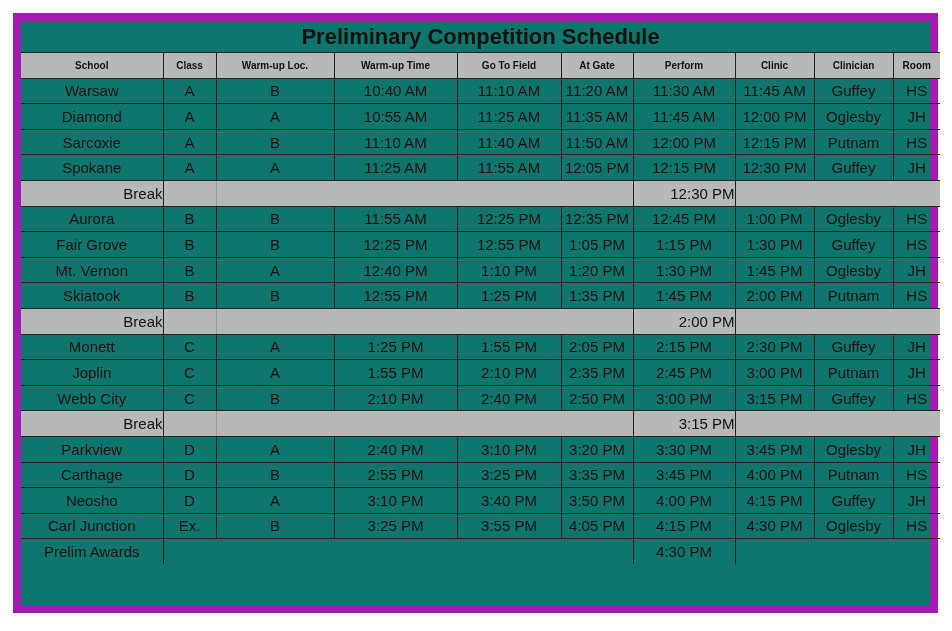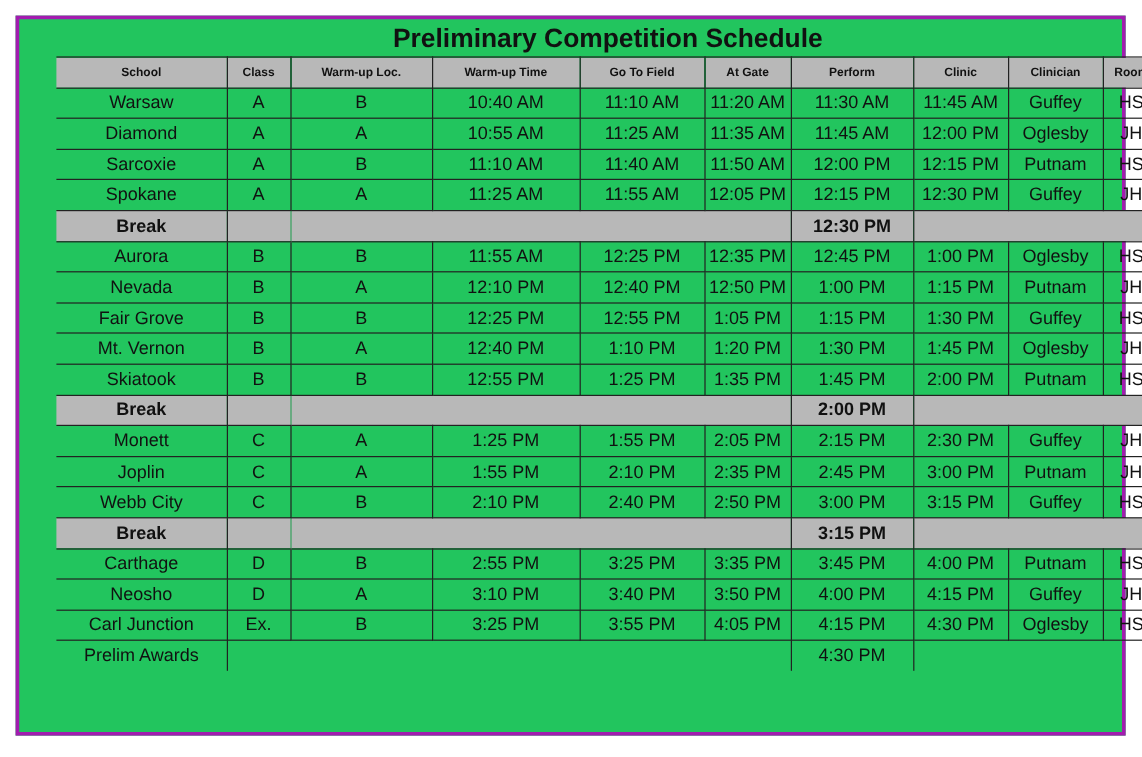--- a/index.html
+++ b/index.html
@@ -1,23 +1,23 @@
 <!DOCTYPE html>
 <html><head>
 <meta charset="utf-8">
 <style>
   html, body { margin: 0; padding: 0; background: #ffffff; }
   body { width: 952px; height: 631px; position: relative; font-family: "Liberation Sans", sans-serif; color: #111; }
-  .sheet { position: absolute; left: 13px; top: 13px; width: 925px; height: 600px; border: 3px solid #a21caf; box-sizing: border-box; background: #22c55e; padding-left: 31px; }
+  .sheet { position: absolute; left: 13px; top: 13px; width: 925px; height: 600px; border: 8px solid #a21caf; box-sizing: border-box; background: #0f766e; }
   table { border-collapse: collapse; width: 100%; table-layout: fixed; }
   td, th { border: 1px solid #222; text-align: center; font-size: 15px; height: 24.6px; padding: 0; white-space: nowrap; overflow: hidden; }
   .title-row td { font-size: 22px; font-weight: bold; height: 31px; border-top: none; border-left: none; border-right: none; }
   .head th { background: #b8b8b8; font-weight: bold; font-size: 10px; }
   .brk td { background: #b8b8b8; }
-  .brk td.lbl, .brk td.perf { font-weight: bold; }
+  .brk td.lbl, .brk td.perf { font-weight: normal; text-align: right; }
   .brk td.cls { border-right-color: #999; }
   td.perf { font-weight: normal; }
   tr > :first-child { border-left: none; }
   tr > :last-child { border-right: none; }
   tr:last-child td { border-bottom: none; }
 </style>
 </head>
 <body>
 
 <div class="sheet">
@@ -113,32 +113,20 @@
           <td>B</td>
           <td>11:55 AM</td>
           <td>12:25 PM</td>
           <td>12:35 PM</td>
           <td class="perf">12:45 PM</td>
           <td>1:00 PM</td>
           <td>Oglesby</td>
           <td>HS</td>
         </tr>
         <tr>
-          <td>Nevada</td>
-          <td>B</td>
-          <td>A</td>
-          <td>12:10 PM</td>
-          <td>12:40 PM</td>
-          <td>12:50 PM</td>
-          <td class="perf">1:00 PM</td>
-          <td>1:15 PM</td>
-          <td>Putnam</td>
-          <td>JH</td>
-        </tr>
-        <tr>
           <td>Fair Grove</td>
           <td>B</td>
           <td>B</td>
           <td>12:25 PM</td>
           <td>12:55 PM</td>
           <td>1:05 PM</td>
           <td class="perf">1:15 PM</td>
           <td>1:30 PM</td>
           <td>Guffey</td>
           <td>HS</td>
@@ -211,20 +199,32 @@
           <td>HS</td>
         </tr>
         <tr class="brk">
           <td class="lbl">Break</td>
           <td class="cls"></td>
           <td colspan="4"></td>
           <td class="perf">3:15 PM</td>
           <td colspan="3"></td>
         </tr>
         <tr>
+          <td>Parkview</td>
+          <td>D</td>
+          <td>A</td>
+          <td>2:40 PM</td>
+          <td>3:10 PM</td>
+          <td>3:20 PM</td>
+          <td class="perf">3:30 PM</td>
+          <td>3:45 PM</td>
+          <td>Oglesby</td>
+          <td>JH</td>
+        </tr>
+        <tr>
           <td>Carthage</td>
           <td>D</td>
           <td>B</td>
           <td>2:55 PM</td>
           <td>3:25 PM</td>
           <td>3:35 PM</td>
           <td class="perf">3:45 PM</td>
           <td>4:00 PM</td>
           <td>Putnam</td>
           <td>HS</td>

